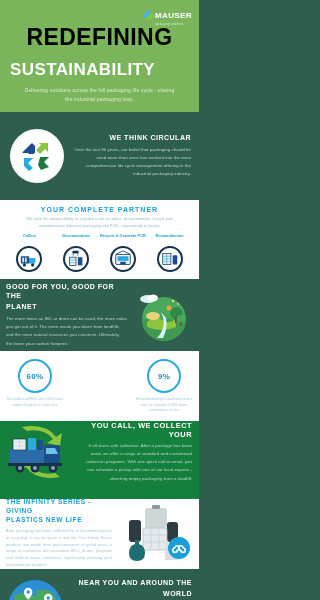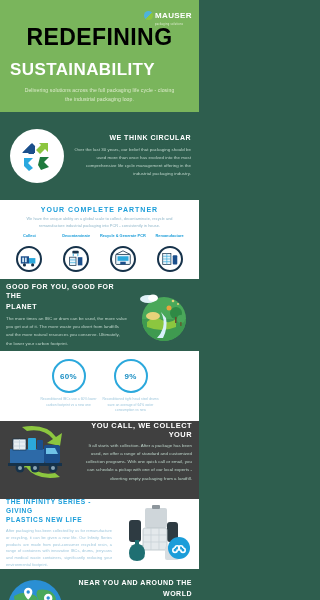--- a/index.html
+++ b/index.html
@@ -72,34 +72,34 @@
   .planet {
     background:#2e5e4e; height:72px; display:flex; align-items:center;
     padding:0 6px; gap:4px;
   }
   .planet-body { flex:1; }
   .planet-body .sec-h { font-size:7px; margin-bottom:3px; }
   .planet-art { flex:none; width:62px; height:58px; position:relative; }
 
   
   .stats {
-    background:#fff; padding:8px 4px 7px; display:flex; justify-content:center;
+    background:#fff; padding:8px 4px 7px; display:flex; justify-content:space-between;
   }
   .stat { width:62px; text-align:center; }
   .stat-ring {
     width:34px; height:34px; border-radius:50%;
     border:2px solid #2ba8dc; margin:0 auto 4px;
     display:flex; align-items:center; justify-content:center;
     color:#1b8fc4; font-size:8px; font-weight:bold; letter-spacing:.3px;
   }
   .stat-cap { color:#9dc6dc; font-size:3.3px; line-height:1.65; letter-spacing:.05px; }
 
   
   .collect {
-    background:#404040; height:78px; display:flex; align-items:center;
+    background:#15803d; height:78px; display:flex; align-items:center;
     padding:0 7px 16px 2px; gap:2px;
   }
   .collect-art { flex:none; width:78px; height:66px; position:relative; }
   .collect-body { flex:1; text-align:right; }
   .collect-body .sec-h { font-size:7.4px; margin-bottom:3px; }
 
   
   .infinity {
     background:#fff; height:70px; display:flex; align-items:center;
     padding:0 6px; gap:3px;

